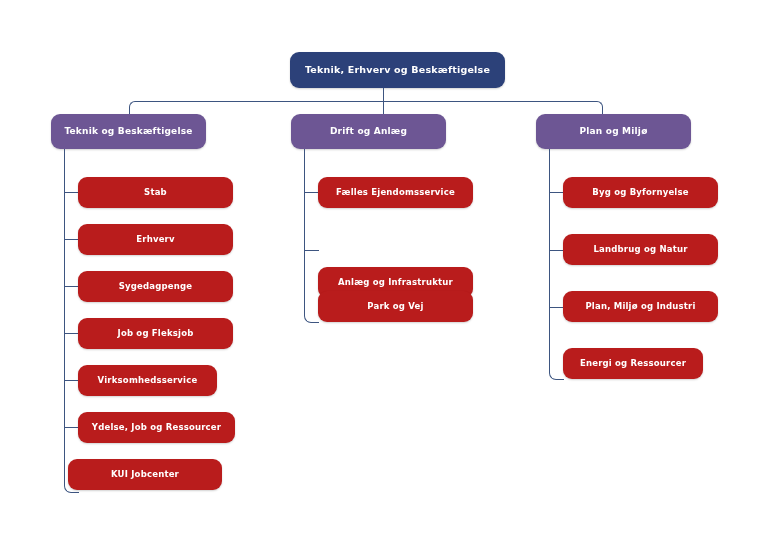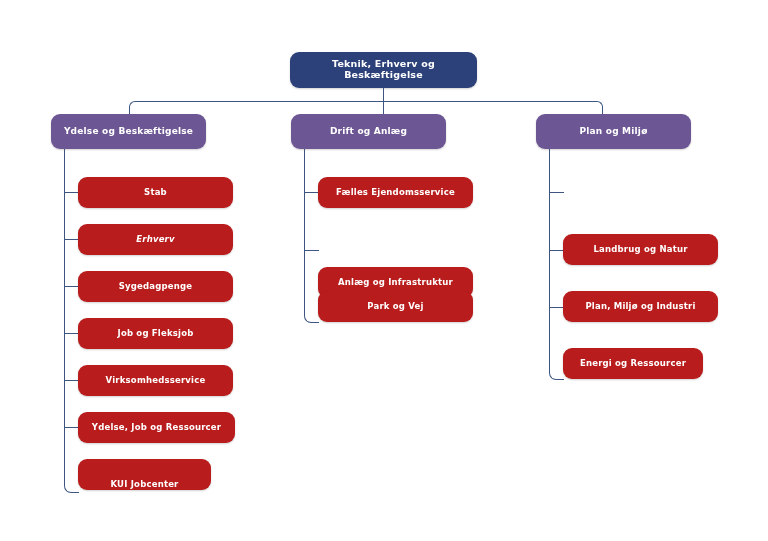--- a/index.html
+++ b/index.html
@@ -82,64 +82,64 @@
     border-right: 1px solid #3D5580;
     border-top: 1px solid #3D5580;
     border-top-right-radius: 6px;
   }
 </style>
 </head>
 <body>
 
 <div id="org-canvas">
 
-  <div class="node node-root" style="left:290px; top:52px; width:187px; height:36px;">
+  <div class="node node-root" style="left:290px; top:52px; width:215px; height:36px;">
     <span>Teknik, Erhverv og Beskæftigelse</span>
   </div>
 
   <div class="line line-v" style="left:383px; top:88px; height:13px;"></div>
 
   <div class="bus-left" style="left:129px; top:101px; width:255px; height:23px;"></div>
 
   <div class="bus-right" style="left:383px; top:101px; width:220px; height:23px;"></div>
 
   <div class="line line-v" style="left:383px; top:101px; height:23px;"></div>
 
   <div class="node node-dept" style="left:51px; top:114px; width:155px; height:35px;">
-    <span>Ydelse og Beskæftigelse</span>
+    <span>Teknik og Beskæftigelse</span>
   </div>
 
   <div class="spine" style="left:64px; top:149px; width:15px; height:344px;"></div>
 
   <div class="stub" style="left:64px; top:192px; width:15px;"></div>
   <div class="stub" style="left:64px; top:239px; width:15px;"></div>
   <div class="stub" style="left:64px; top:286px; width:15px;"></div>
   <div class="stub" style="left:64px; top:333px; width:15px;"></div>
   <div class="stub" style="left:64px; top:380px; width:15px;"></div>
   <div class="stub" style="left:64px; top:427px; width:15px;"></div>
 
   <div class="node node-unit" style="left:78px; top:177px; width:155px; height:31px;">
     <span>Stab</span>
   </div>
-  <div class="node node-unit" style="left:78px; top:224px; width:155px; height:31px;font-style:italic;">
+  <div class="node node-unit" style="left:78px; top:224px; width:155px; height:31px;">
     <span>Erhverv</span>
   </div>
   <div class="node node-unit" style="left:78px; top:271px; width:155px; height:31px;">
     <span>Sygedagpenge</span>
   </div>
   <div class="node node-unit" style="left:78px; top:318px; width:155px; height:31px;">
     <span>Job og Fleksjob</span>
   </div>
-  <div class="node node-unit" style="left:78px; top:365px; width:155px; height:31px;">
+  <div class="node node-unit" style="left:78px; top:365px; width:139px; height:31px;">
     <span>Virksomhedsservice</span>
   </div>
   <div class="node node-unit" style="left:78px; top:412px; width:157px; height:31px;">
     <span>Ydelse, Job og Ressourcer</span>
   </div>
-  <div class="node node-unit" style="left:78px; top:459px; width:133px; height:31px;align-items:flex-end;">
+  <div class="node node-unit" style="left:68px; top:459px; width:154px; height:31px;">
     <span>KUI Jobcenter</span>
   </div>
 
   <div class="node node-dept" style="left:291px; top:114px; width:155px; height:35px;">
     <span>Drift og Anlæg</span>
   </div>
 
   <div class="spine" style="left:304px; top:149px; width:15px; height:174px;"></div>
   <div class="stub" style="left:304px; top:192px; width:15px;"></div>
   <div class="stub" style="left:304px; top:250px; width:15px;"></div>
@@ -156,20 +156,23 @@
 
   <div class="node node-dept" style="left:536px; top:114px; width:155px; height:35px;">
     <span>Plan og Miljø</span>
   </div>
 
   <div class="spine" style="left:549px; top:149px; width:15px; height:231px;"></div>
   <div class="stub" style="left:549px; top:192px; width:15px;"></div>
   <div class="stub" style="left:549px; top:250px; width:15px;"></div>
   <div class="stub" style="left:549px; top:307px; width:15px;"></div>
 
+  <div class="node node-unit" style="left:563px; top:177px; width:155px; height:31px;">
+    <span>Byg og Byfornyelse</span>
+  </div>
   <div class="node node-unit" style="left:563px; top:234px; width:155px; height:31px;">
     <span>Landbrug og Natur</span>
   </div>
   <div class="node node-unit" style="left:563px; top:291px; width:155px; height:31px;">
     <span>Plan, Miljø og Industri</span>
   </div>
   <div class="node node-unit" style="left:563px; top:348px; width:140px; height:31px;">
     <span>Energi og Ressourcer</span>
   </div>
 

